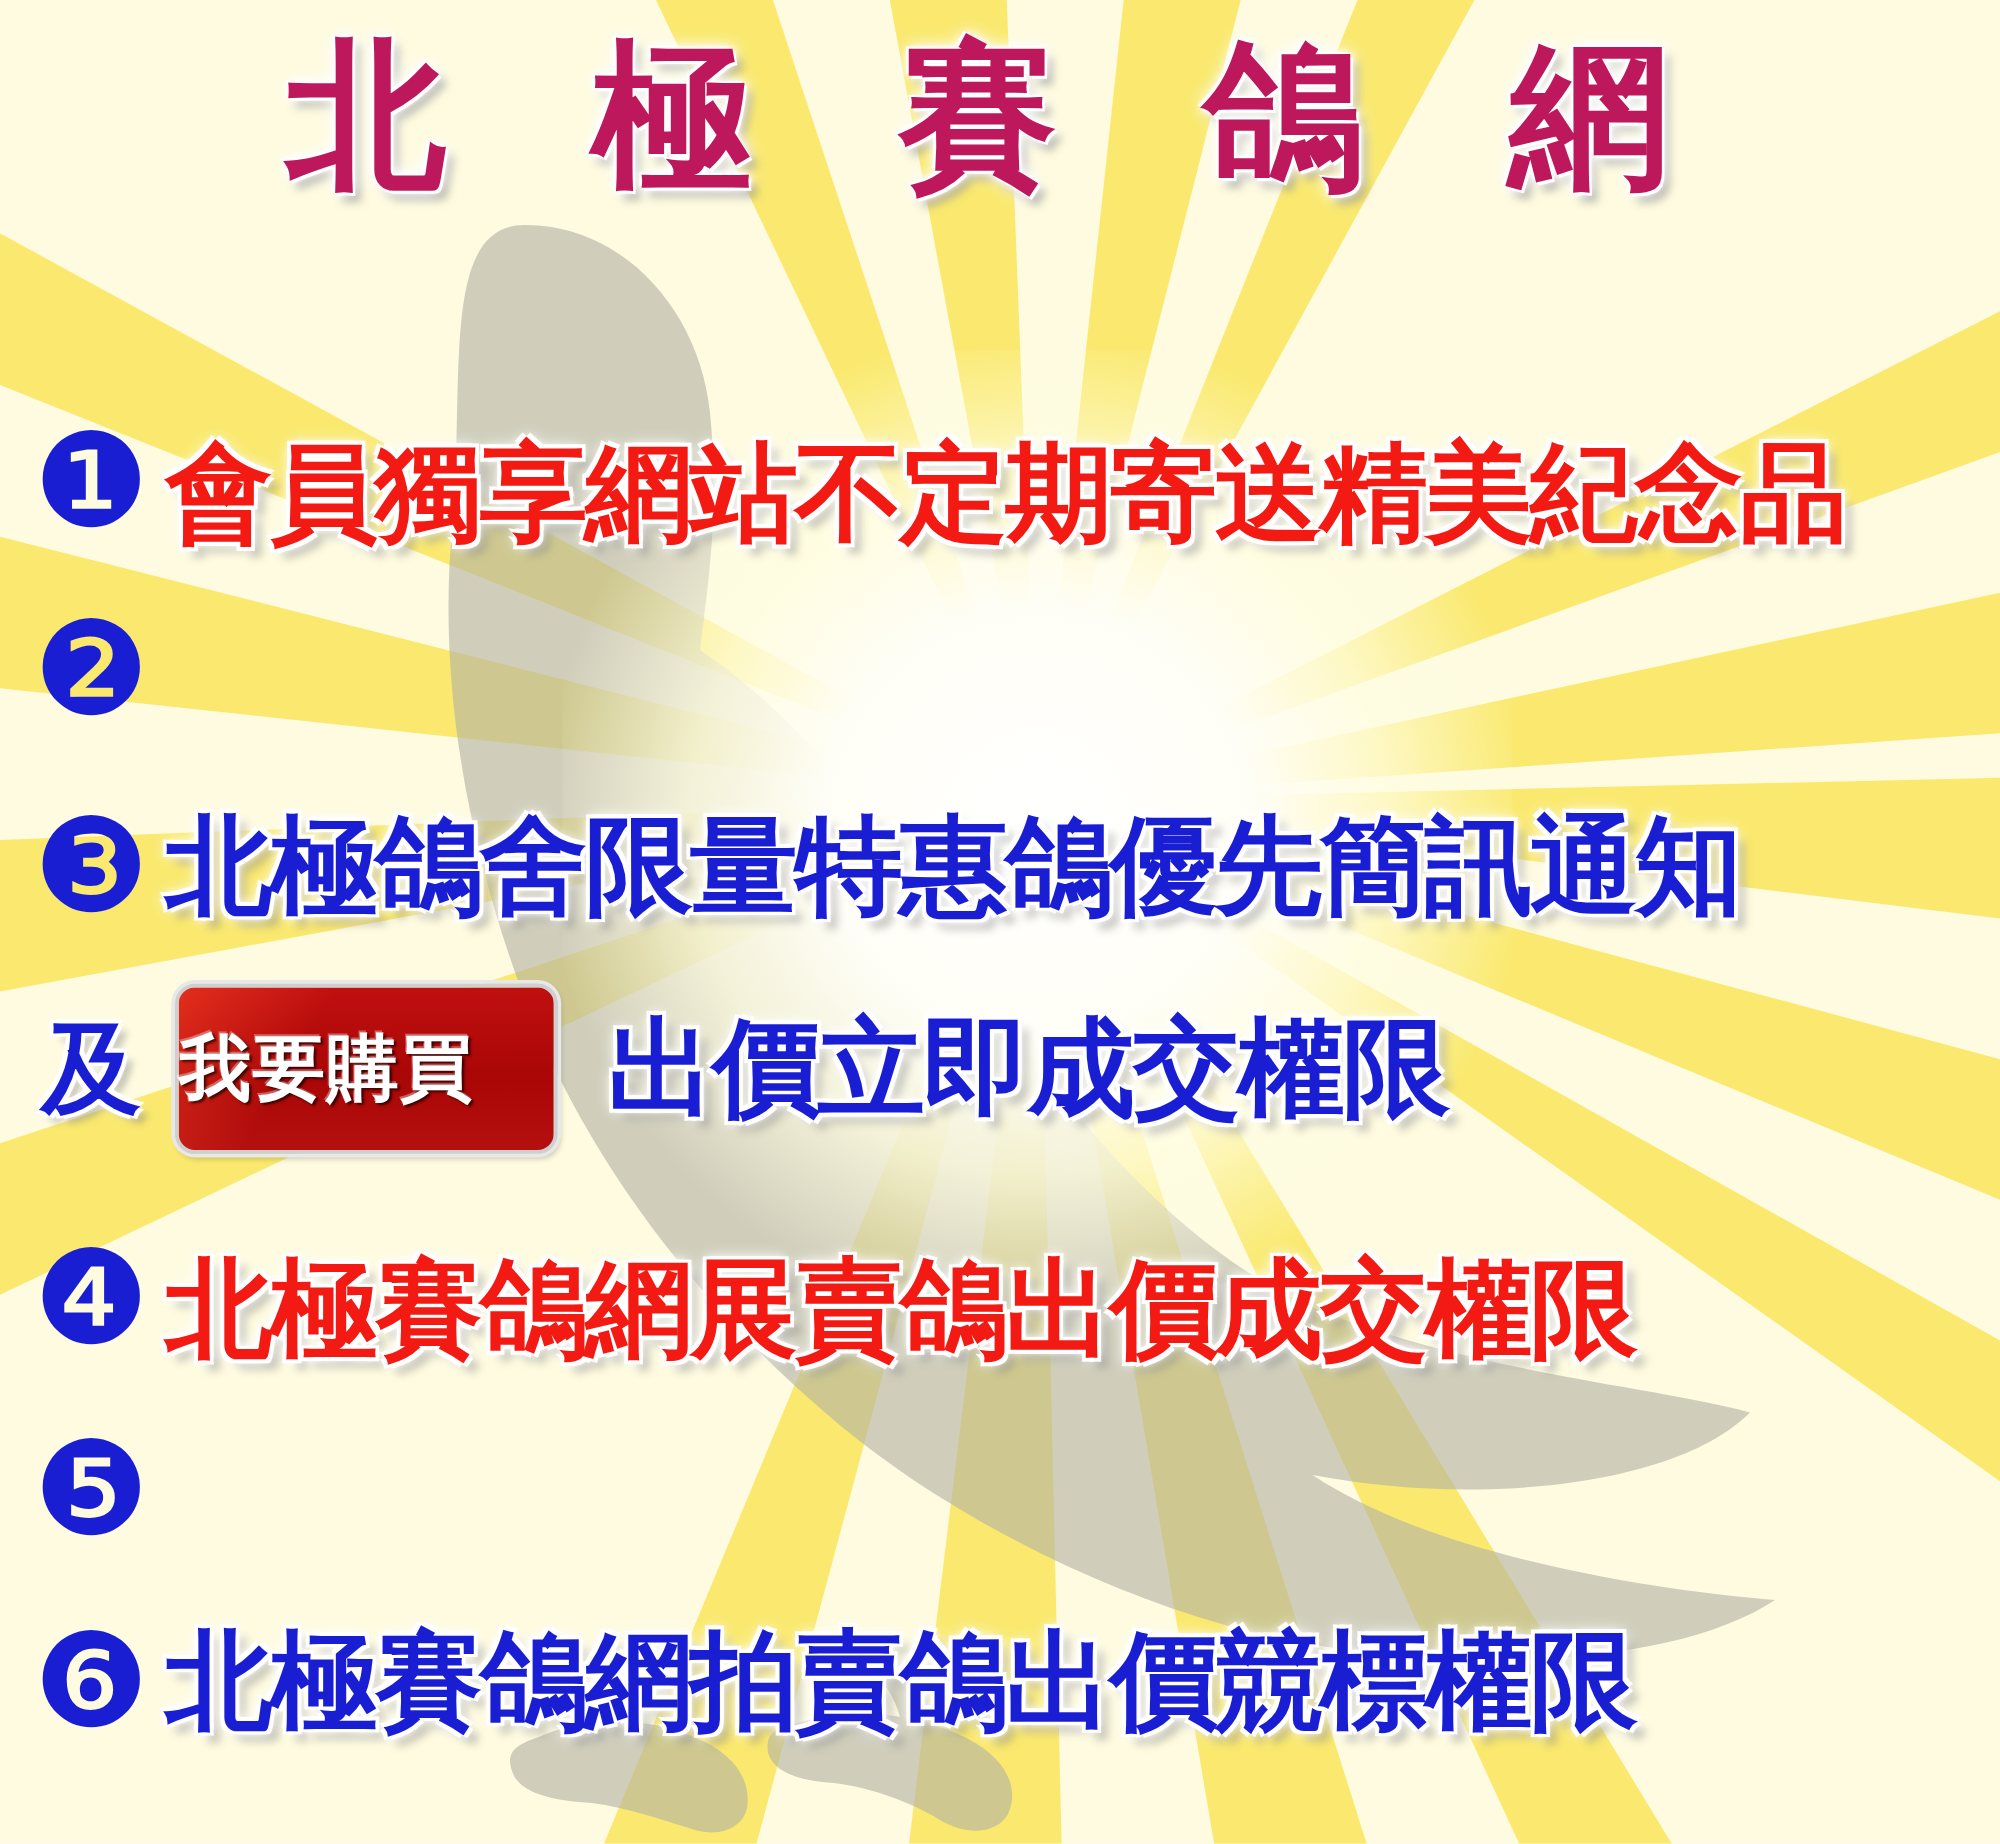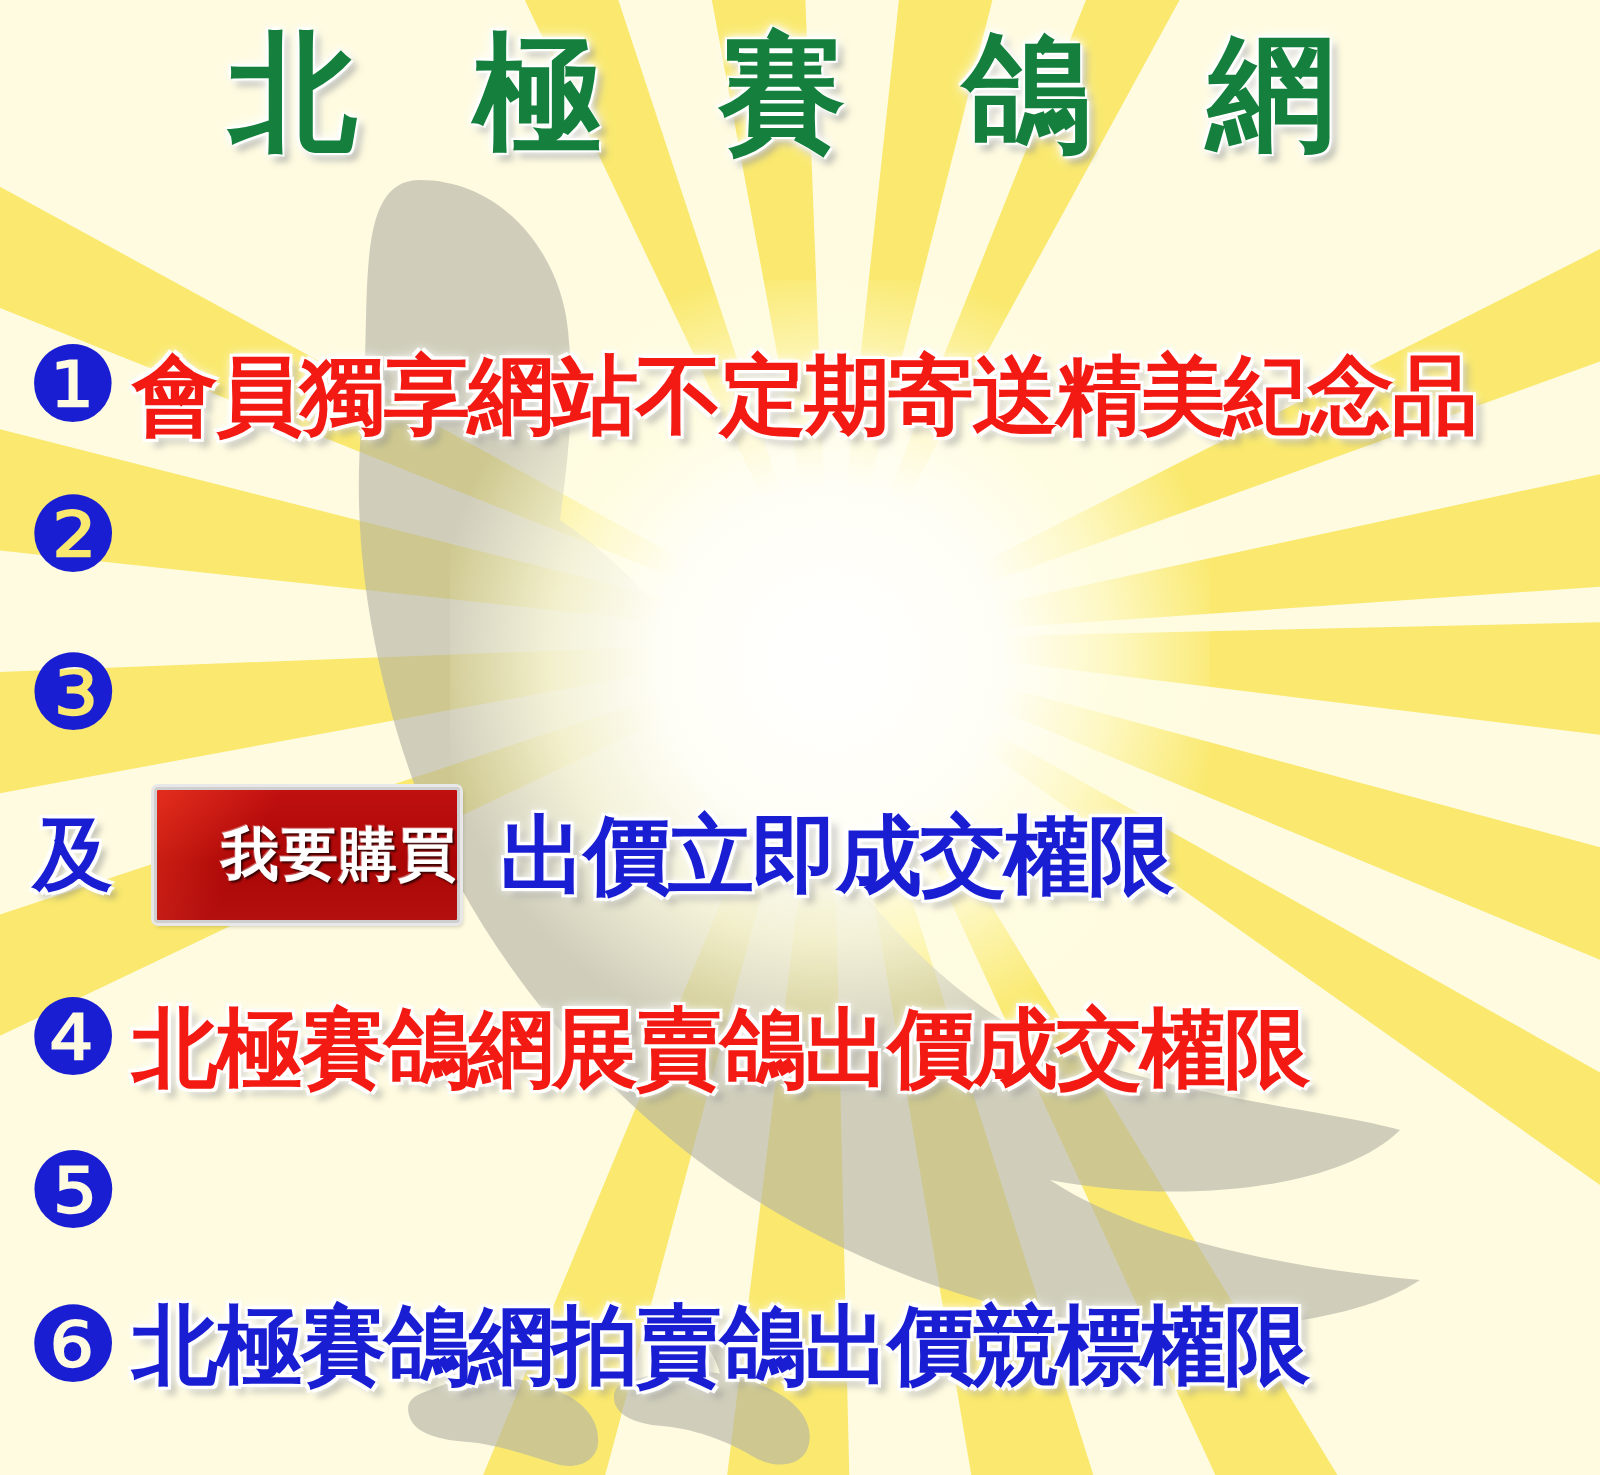--- a/index.html
+++ b/index.html
@@ -29,21 +29,21 @@
   .title-line{
     text-align:center;
     font-family:"DejaVu Sans","Liberation Sans",sans-serif;
     font-weight:bold;
     white-space:nowrap;
   }
   #title-main{
     position:absolute;left:0;right:0;top:8px;
     font-size:128px;
     letter-spacing:36px;
-    color:#15803d;
+    color:#be185d;
     text-shadow:
       0 0 6px #fff, 0 0 10px #fff, 0 0 16px #fff,
       2px 2px 0 #fff, -2px -2px 0 #fff,
       6px 7px 7px rgba(110,110,110,.55);
   }
   #title-sub{
     position:absolute;left:0;right:0;top:172px;
     font-size:96px;
     letter-spacing:42px;
     color:#1A20C8;
@@ -93,29 +93,29 @@
   
   #row-3b{display:flex;align-items:center;}
   #row-3b .amp{
     width:118px;min-width:118px;text-align:center;
     font-weight:bold;font-size:80px;line-height:1;margin-left:14px;
     color:#1A1ED2;
     text-shadow:0 0 5px #fff,0 0 9px #fff,3px 3px 0 #fff,-3px -3px 0 #fff,
                 3px -3px 0 #fff,-3px 3px 0 #fff,7px 7px 6px rgba(120,120,120,.45);
   }
   #buy-button{
-    margin:0 40px 0 22px;
+    margin:0 40px 0 8px;
     width:300px;height:130px;
     border:3px solid #cfcfcf;
-    border-radius:4px;
+    border-radius:16px;
     background:
       linear-gradient(120deg, rgba(255,70,40,0.55) 0%, rgba(255,60,30,0.0) 34%),
       linear-gradient(180deg,#c01010 0%,#aa0606 55%,#b41010 100%);
     box-shadow:0 0 0 3px #e8e8e8, 2px 3px 5px rgba(0,0,0,.25);
-    display:flex;align-items:center;justify-content:flex-end;
+    display:flex;align-items:center;justify-content:flex-start;
     cursor:pointer;
   }
   #buy-button-label{
     color:#ffffff;
     font-weight:bold;
     font-size:58px;
     letter-spacing:1px;
     font-family:"DejaVu Sans","Liberation Sans",sans-serif;
     text-shadow:2px 2px 2px rgba(0,0,0,.65), -1px -1px 0 rgba(255,255,255,.35);
   }
@@ -200,20 +200,21 @@
       <span class="num">❶</span>
       <span class="item-text red">會員獨享網站不定期寄送精美紀念品</span>
     </div>
 
     <div class="row" style="top:472px;height:126px;">
       <span class="num">❷</span>
     </div>
 
     <div class="row" style="top:630px;height:126px;">
       <span class="num">❸</span>
+      <span class="item-text blue">北極鴿舍限量特惠鴿優先簡訊通知</span>
     </div>
 
     <div class="row" id="row-3b" style="top:780px;height:150px;">
       <span class="amp">及</span>
       <div id="buy-button">
         <span id="buy-button-label">我要購買</span>
       </div>
       <span class="item-text blue">出價立即成交權限</span>
     </div>
 

